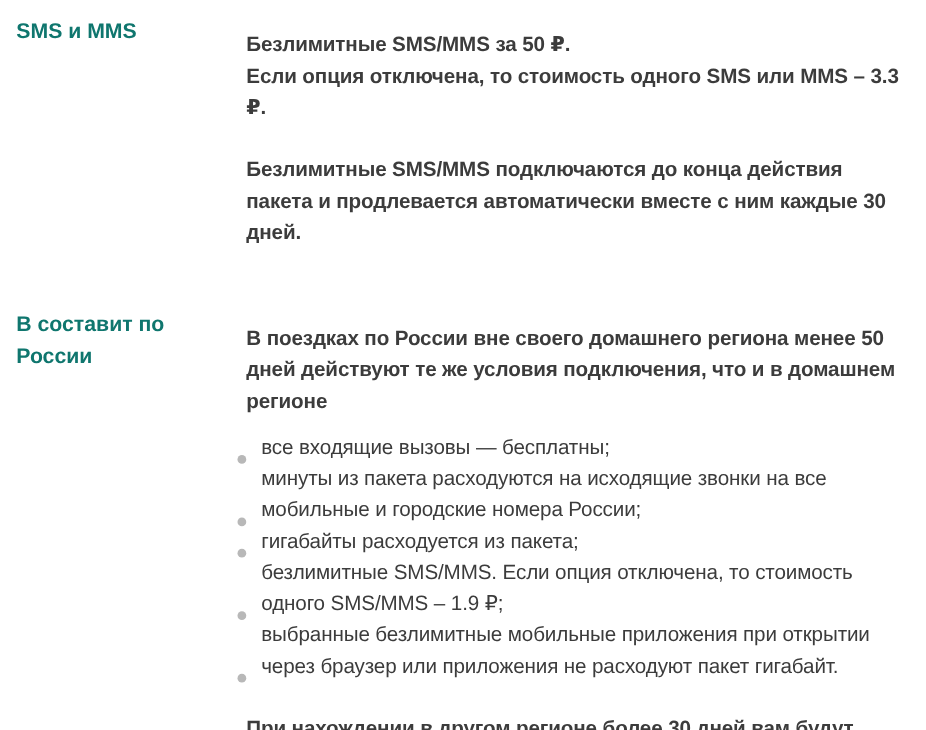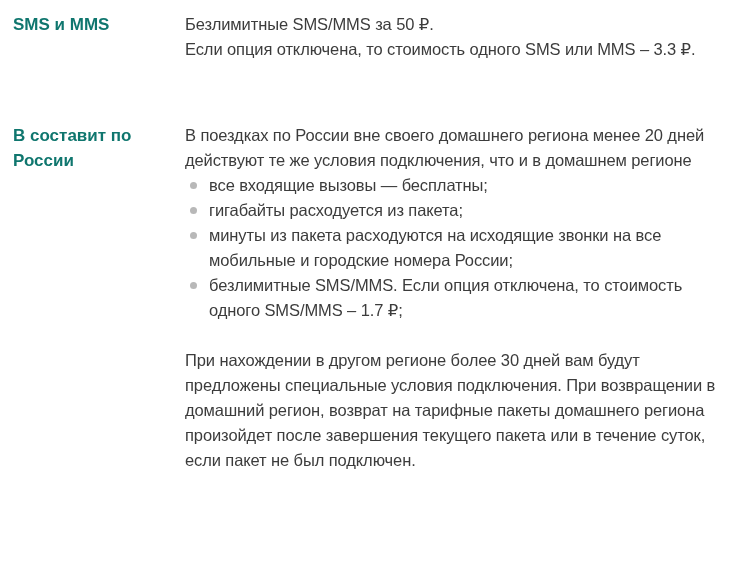--- a/index.html
+++ b/index.html
@@ -30,32 +30,32 @@
     font-weight: bold;
     color: #0f766e;
     padding-right: 10px;
   }
   .content {
     font-size: 16.5px;
     line-height: 25px;
     letter-spacing: -0.1px;
     max-width: 552px;
   }
-  .para { margin: 0; }
+  .para { margin: 12px; font-weight: bold; }
   .para + .para { margin-top: 25px; }
   .outro { margin-top: 25px; }
   .line { min-height: 25px; }
   ul.bullets {
     list-style: none;
     margin: 0;
     padding: 0;
   }
   li.bullet {
     display: flex;
-    align-items: flex-start;
+    align-items: flex-end;
   }
   .dot {
     flex: 0 0 auto;
     width: 7px;
     height: 7px;
     border-radius: 50%;
     background: #b8b8b8;
     margin: 9px 12px 0 5px;
   }
   .btext { flex: 1 1 auto; }
@@ -66,46 +66,51 @@
 <div class="wrap">
 
   <section class="section">
     <h3 class="label">SMS и MMS</h3>
     <div class="content">
       <div class="para">
         <div class="line">Безлимитные SMS/MMS за 50 ₽.</div>
         <div class="line">Если опция отключена, то стоимость одного SMS или MMS – 3.3 ₽.</div>
       </div>
       <div class="para">
+        <div class="line">Безлимитные SMS/MMS подключаются до конца действия пакета и продлевается автоматически вместе с ним каждые 30 дней.</div>
       </div>
     </div>
   </section>
 
   <section class="section">
     <h3 class="label">В составит по России</h3>
     <div class="content">
       <div class="para">
-        <div class="line">В поездках по России вне своего домашнего региона менее 20 дней действуют те же условия подключения, что и в домашнем регионе</div>
+        <div class="line">В поездках по России вне своего домашнего региона менее 50 дней действуют те же условия подключения, что и в домашнем регионе</div>
       </div>
       <ul class="bullets">
         <li class="bullet">
           <span class="dot"></span>
           <span class="btext">все входящие вызовы — бесплатны;</span>
         </li>
         <li class="bullet">
           <span class="dot"></span>
+          <span class="btext">минуты из пакета расходуются на исходящие звонки на все мобильные и городские номера России;</span>
+        </li>
+        <li class="bullet">
+          <span class="dot"></span>
           <span class="btext">гигабайты расходуется из пакета;</span>
         </li>
         <li class="bullet">
           <span class="dot"></span>
-          <span class="btext">минуты из пакета расходуются на исходящие звонки на все мобильные и городские номера России;</span>
+          <span class="btext">безлимитные SMS/MMS. Если опция отключена, то стоимость одного SMS/MMS – 1.9 ₽;</span>
         </li>
         <li class="bullet">
           <span class="dot"></span>
-          <span class="btext">безлимитные SMS/MMS. Если опция отключена, то стоимость одного SMS/MMS – 1.7 ₽;</span>
+          <span class="btext">выбранные безлимитные мобильные приложения при открытии через браузер или приложения не расходуют пакет гигабайт.</span>
         </li>
       </ul>
       <div class="para outro">
         <div class="line">При нахождении в другом регионе более 30 дней вам будут предложены специальные условия подключения. При возвращении в домашний регион, возврат на тарифные пакеты домашнего региона произойдет после завершения текущего пакета или в течение суток, если пакет не был подключен.</div>
       </div>
     </div>
   </section>
 
 </div>
 

